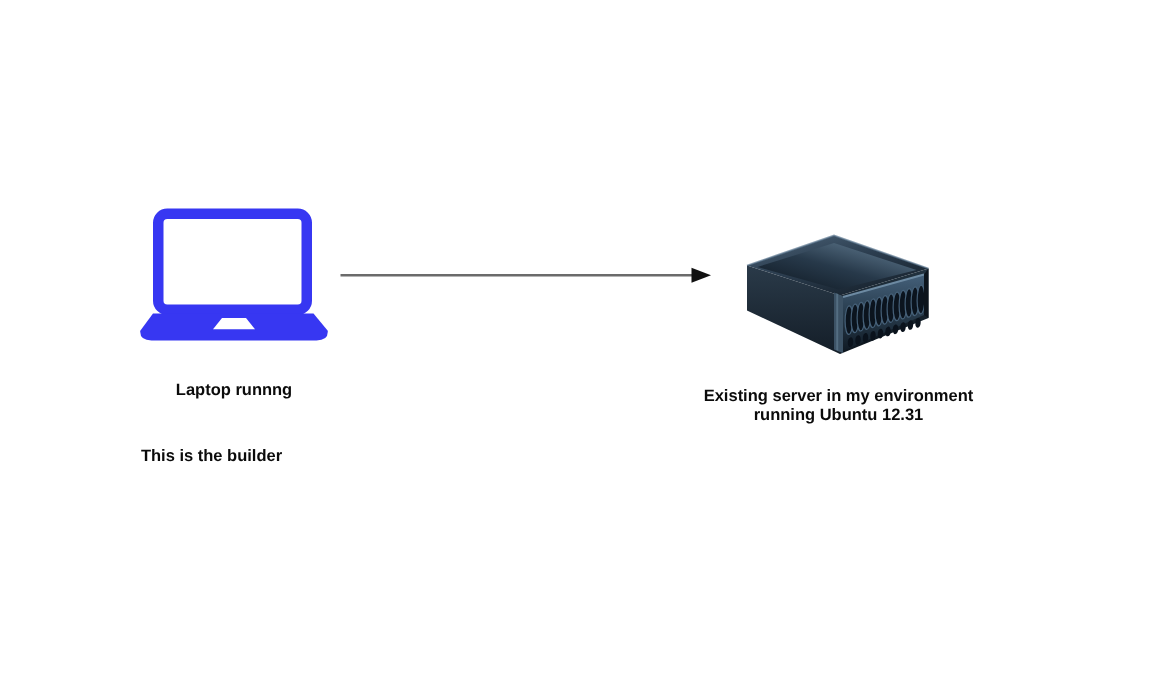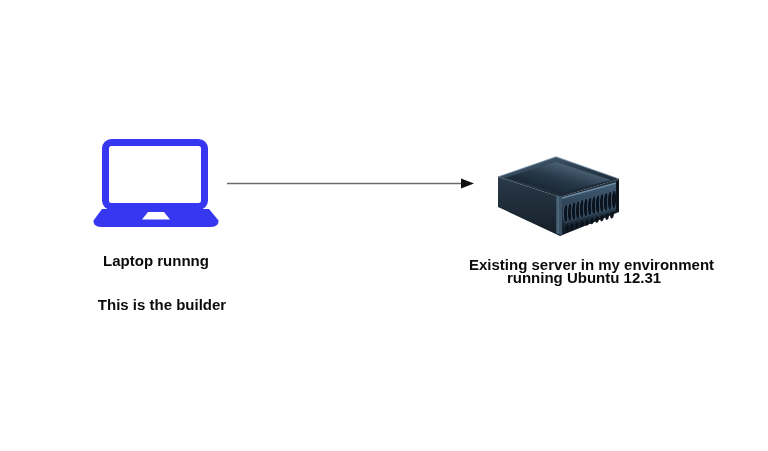--- a/index.html
+++ b/index.html
@@ -17,21 +17,21 @@
     height: 451px;
     background: var(--canvas-bg);
     overflow: hidden;
     font-family: "Liberation Sans", sans-serif;
   }
   .abs { position: absolute; }
   .node { background: transparent; }
   .label {
     position: absolute;
     text-align: center;
-    font-size: 15px;
+    font-size: 11px;
     line-height: 13px;
     font-weight: bold;
     color: var(--text-color);
     white-space: nowrap;
   }
   svg { display: block; }
 </style>
 </head>
 <body>
 
@@ -128,20 +128,20 @@
       <path d="M61.5,43.5 L62.8,44 L62.8,82 L61.5,81.4 Z" fill="#5a7589" opacity="0.8"></path>
 
       <path d="M120,31 L123,27 L123,60 L120,58 Z" fill="#0c141c"></path>
     </svg>
   </div>
 
   <div class="label" style="left:56px; top:254px; width:200px;">
     <div>Laptop runnng</div>
   </div>
 
-  <div class="label" style="left:62px; top:298px; width:200px;">This is the builder</div>
+  <div class="label" style="left:41px; top:298px; width:200px;">This is the builder</div>
 
-  <div class="label" style="left:469px; top:258px; width:230px;">
+  <div class="label" style="left:444px; top:258px; width:230px;">
     <div>Existing server in my environment</div>
     <div>running Ubuntu 12.31</div>
   </div>
 
 </div>
 
 </body></html>

